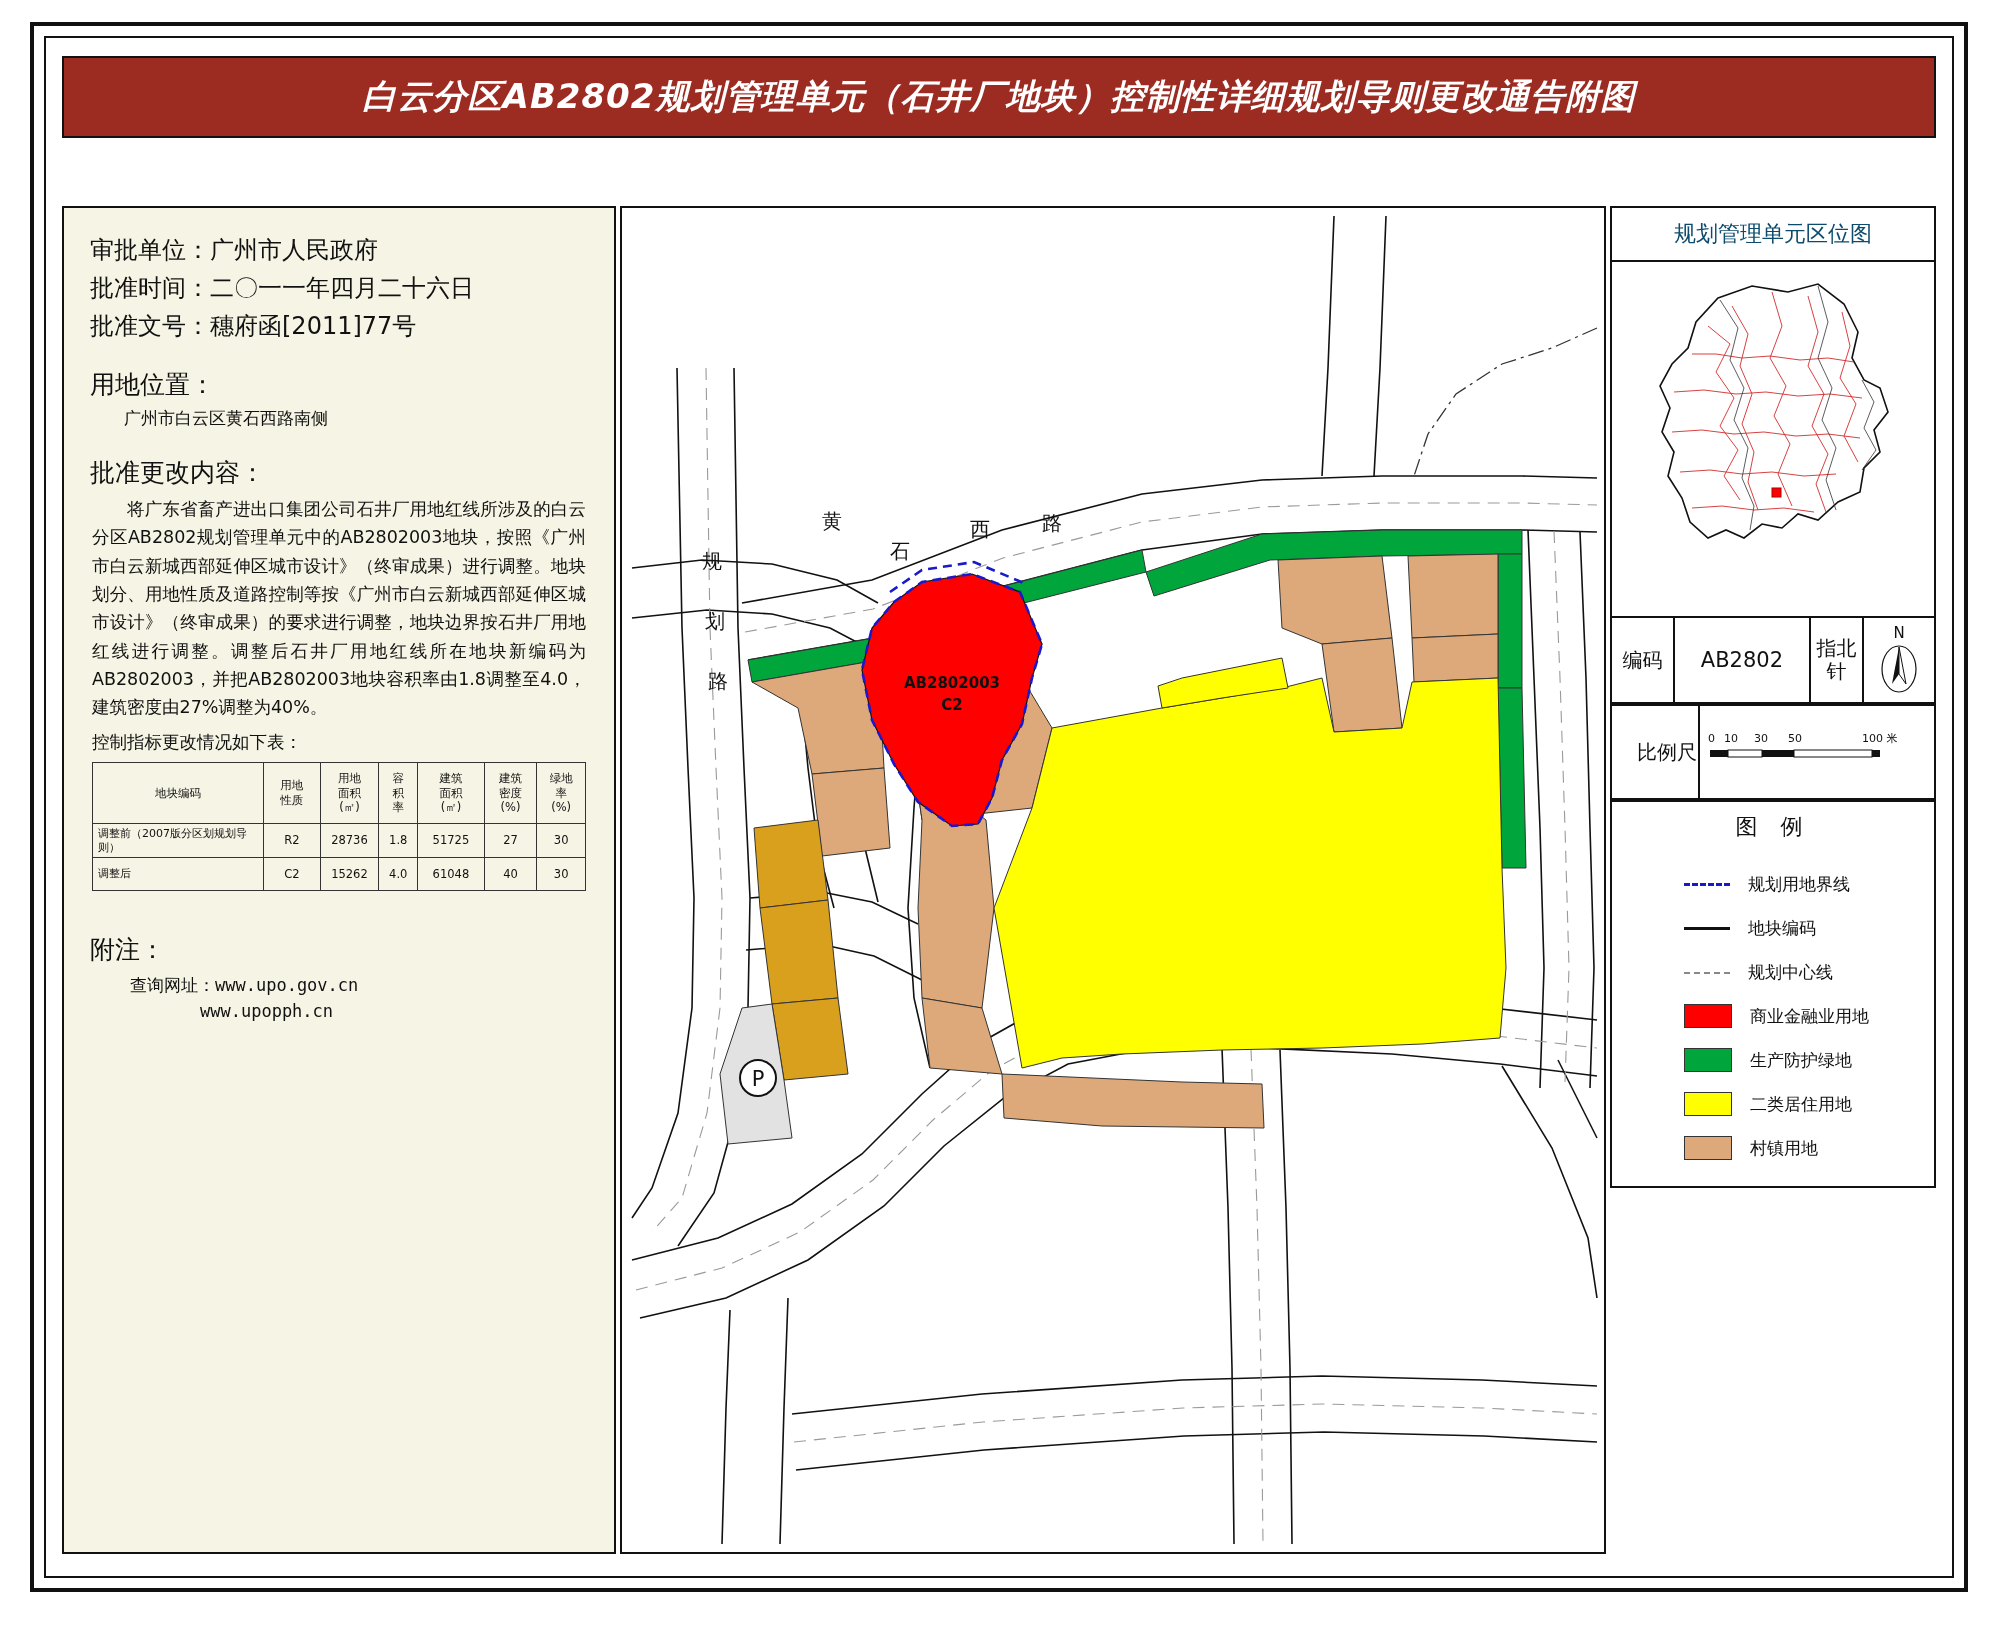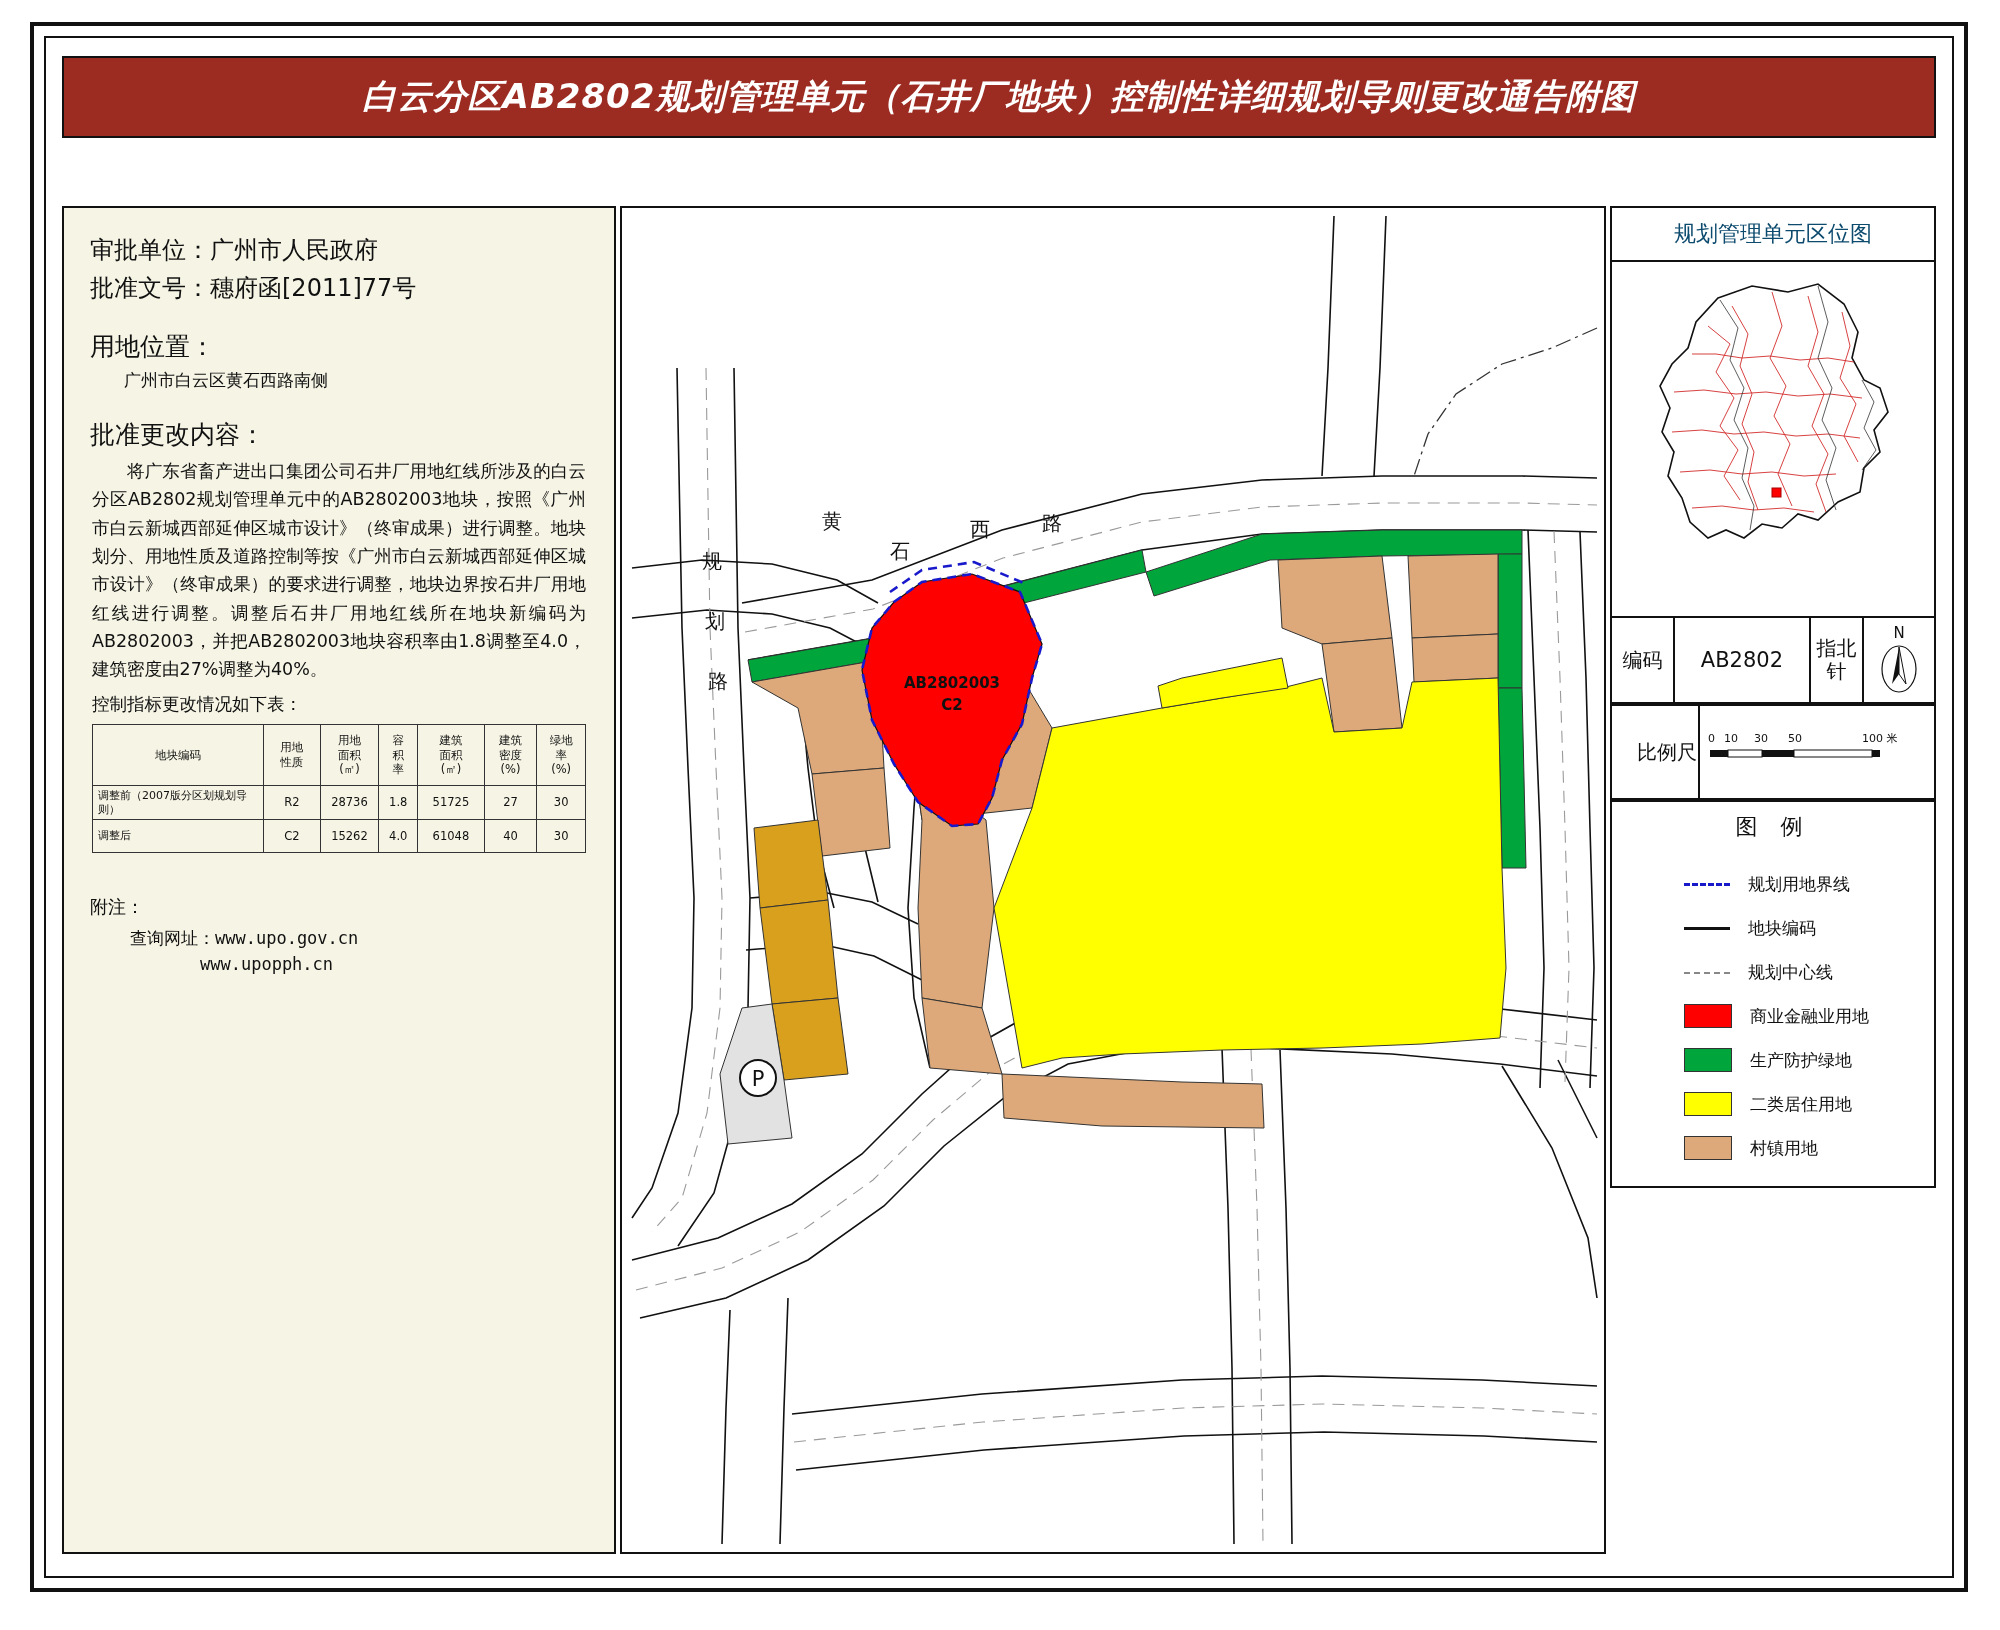--- a/index.html
+++ b/index.html
@@ -114,21 +114,21 @@
     color: #111;
     text-align: center;
     padding: 3px 2px;
     font-family: "DejaVu Sans", sans-serif;
     line-height: 1.25;
   }
   table.idx th { font-weight: normal; height: 54px; }
   table.idx td { height: 26px; }
   table.idx td.left { text-align: left; padding-left: 5px; font-size: 11px; }
   .note-head {
-    font-size: 18px;
+    font-size: 25px;
     color: #111;
     margin-top: 42px;
     margin-bottom: 8px;
     font-family: "DejaVu Sans", sans-serif;
   }
   .note-line {
     font-size: 17px;
     color: #111;
     margin-left: 40px;
     margin-bottom: 4px;
@@ -272,20 +272,21 @@
 
   <div class="frame-outer"></div>
   <div class="frame-inner"></div>
 
   <div class="title-band">
     <div class="title-text">白云分区AB2802规划管理单元（石井厂地块）控制性详细规划导则更改通告附图</div>
   </div>
 
   <div class="left-panel">
     <div class="kv-line">审批单位：广州市人民政府</div>
+    <div class="kv-line">批准时间：二〇一一年四月二十六日</div>
     <div class="kv-line">批准文号：穗府函[2011]77号</div>
 
     <div class="section-head">用地位置：</div>
     <div class="sub-text">广州市白云区黄石西路南侧</div>
 
     <div class="section-head">批准更改内容：</div>
     <div class="body-para">将广东省畜产进出口集团公司石井厂用地红线所涉及的白云分区AB2802规划管理单元中的AB2802003地块，按照《广州市白云新城西部延伸区城市设计》（终审成果）进行调整。地块划分、用地性质及道路控制等按《广州市白云新城西部延伸区城市设计》（终审成果）的要求进行调整，地块边界按石井厂用地红线进行调整。调整后石井厂用地红线所在地块新编码为AB2802003，并把AB2802003地块容积率由1.8调整至4.0，建筑密度由27%调整为40%。</div>
     <div class="table-lead">控制指标更改情况如下表：</div>
 
     <table class="idx">

